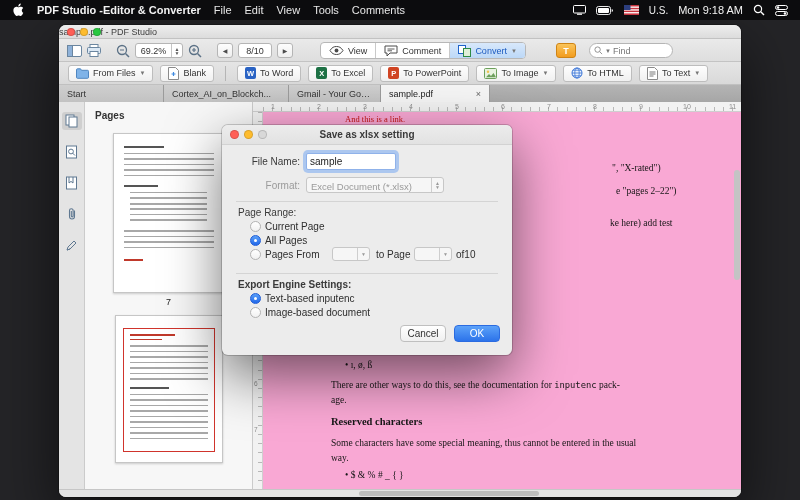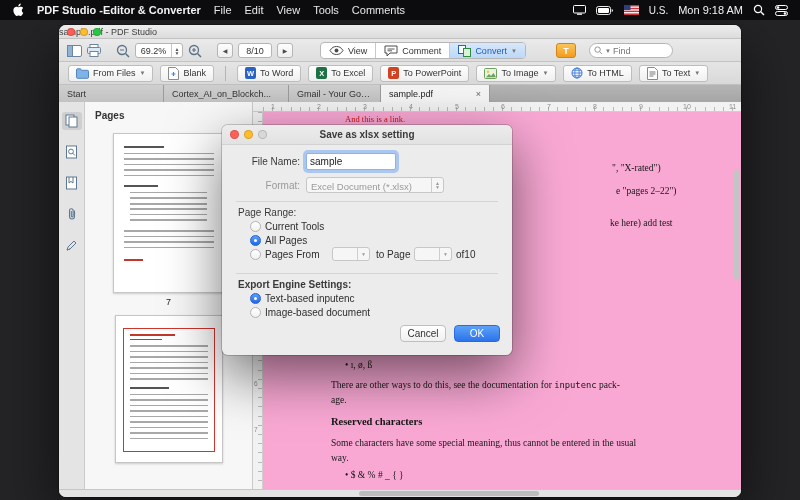--- a/index.html
+++ b/index.html
@@ -503,21 +503,21 @@
         <span>▲</span>
         <span>▼</span>
       </span>
   </span>
 
   <span class="divider" style="top:76px"></span>
 
   <span class="rlabel" style="left:16px;top:82px;font-weight:normal;color:#3a3a3a">Page Range:</span>
 
   <span class="radio" style="left:28px;top:96px"></span>
-  <span class="rlabel" style="left:43px;top:96px">Current Tools</span>
+  <span class="rlabel" style="left:43px;top:96px">Current Page</span>
 
   <span class="radio sel" style="left:28px;top:110px"></span>
   <span class="rlabel" style="left:43px;top:110px">All Pages</span>
 
   <span class="radio" style="left:28px;top:124px"></span>
   <span class="rlabel" style="left:43px;top:124px">Pages From</span>
   <span class="popup" style="left:110px;top:122px;width:38px;height:14px">
     <span class="ptext"></span>
     <span class="pstep">
         <span>▼</span>

